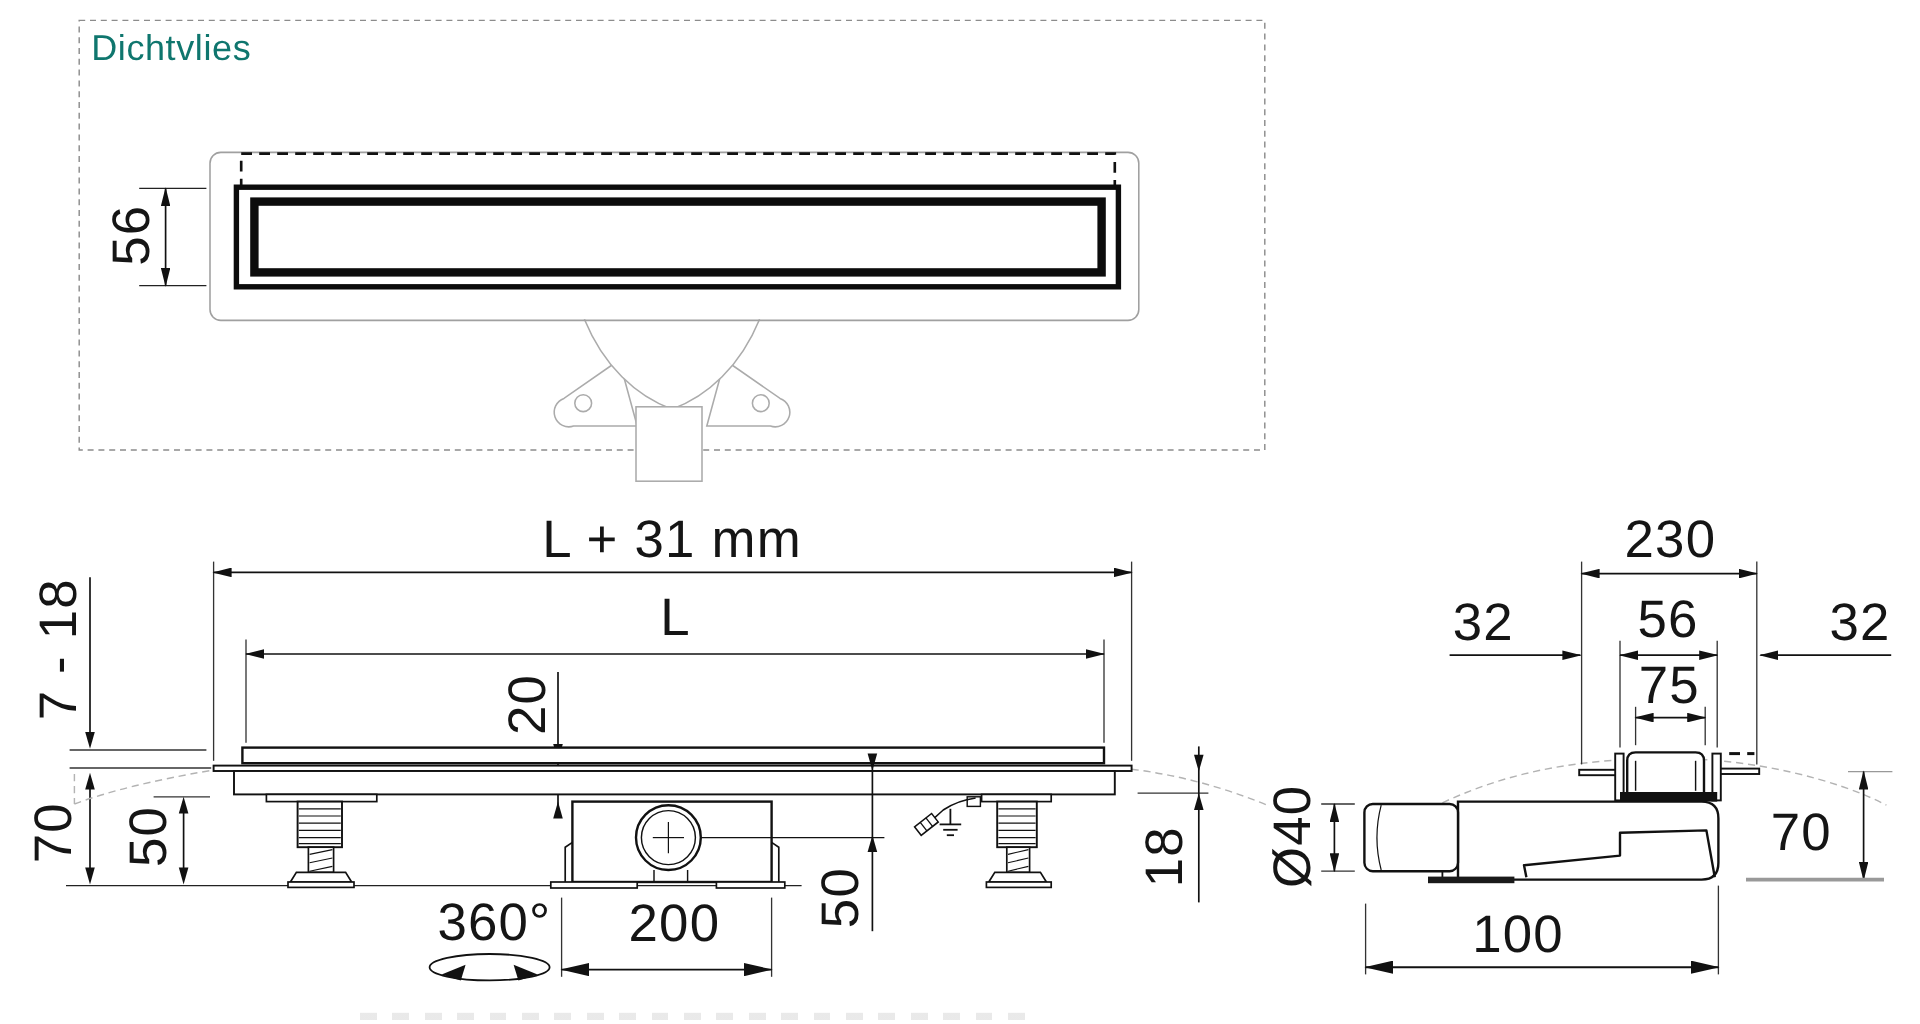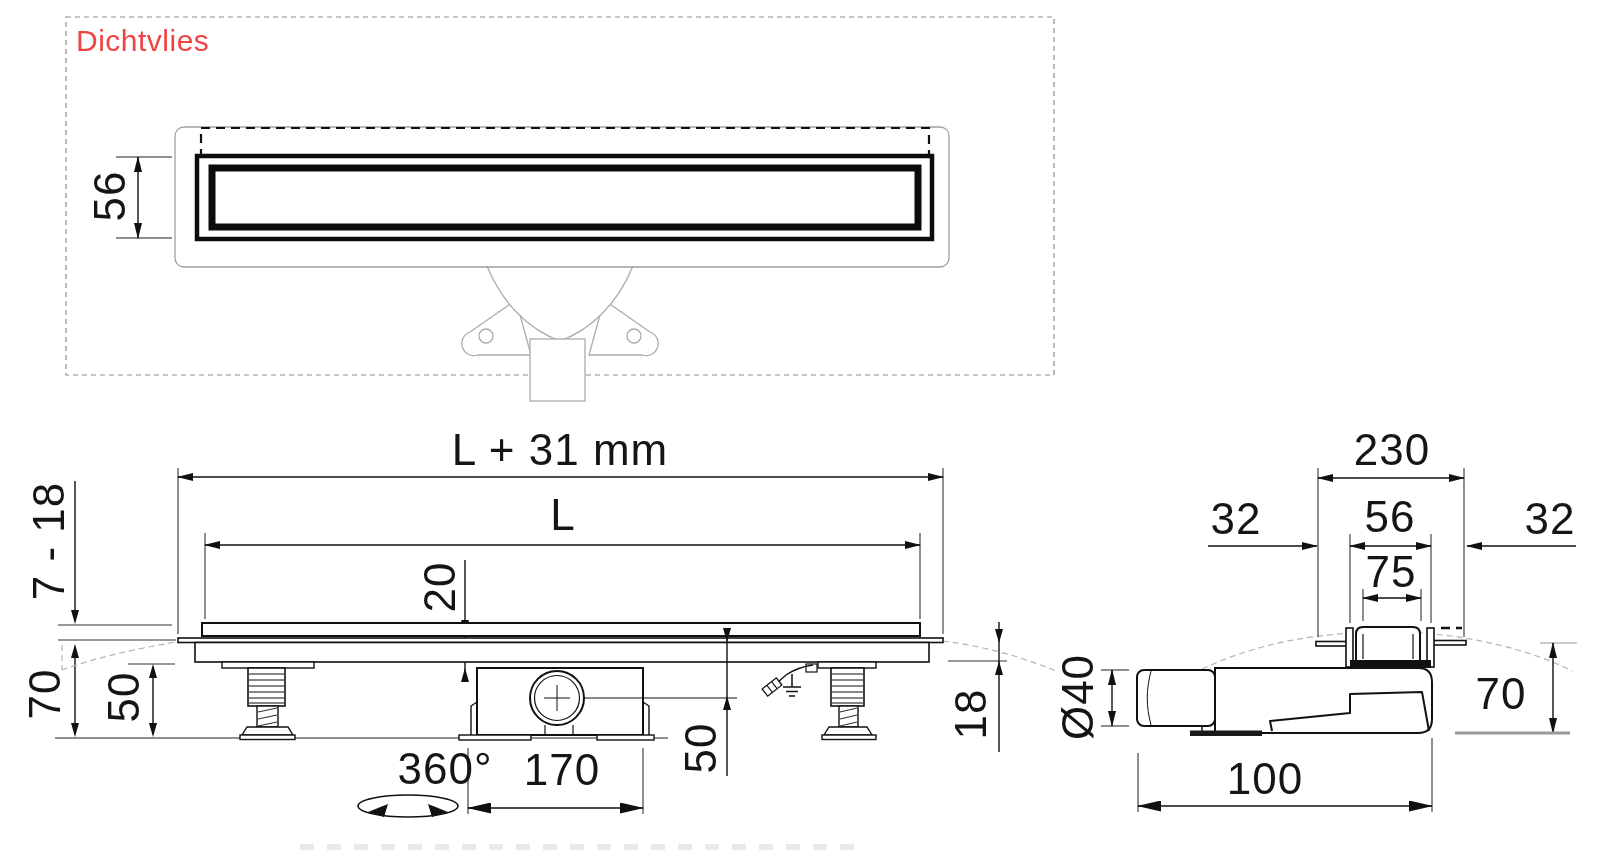--- a/index.html
+++ b/index.html
@@ -2,21 +2,21 @@
 <html><head>
 <meta charset="utf-8">
 <style>
   html,body{margin:0;padding:0;background:#ffffff;}
   #canvas{position:relative;width:1600px;height:853px;background:#fff;overflow:hidden;
           font-family:"Liberation Sans",sans-serif;}
   #linework{position:absolute;left:0;top:0;}
   .lbl{position:absolute;color:#151515;font-size:44px;font-weight:400;letter-spacing:1px;
        white-space:nowrap;transform:translate(-50%,-50%);line-height:1;}
   .rot{transform:translate(-50%,-50%) rotate(-90deg);}
-  .title-lbl{position:absolute;color:#ef4444;font-size:30px;font-weight:400;letter-spacing:.5px;
+  .title-lbl{position:absolute;color:#0f766e;font-size:30px;font-weight:400;letter-spacing:.5px;
        white-space:nowrap;line-height:1;}
   .artifact{position:absolute;left:300px;top:844px;width:560px;height:6px;opacity:.45;
        background:repeating-linear-gradient(90deg,#cfcfcf 0 14px,transparent 14px 27px);}
 </style>
 </head>
 <body>
 
 <div id="canvas">
 
 <svg id="linework" width="1600" height="853" viewBox="0 0 1600 853">
@@ -243,22 +243,22 @@
 <span class="title-lbl" style="left:76px;top:26px;">Dichtvlies</span>
 
 <span class="lbl rot" style="left:110px;top:196px;">56</span>
 
 <span class="lbl" style="left:560px;top:450px;">L + 31 mm</span>
 <span class="lbl" style="left:563px;top:515px;">L</span>
 <span class="lbl rot" style="left:440px;top:587px;">20</span>
 <span class="lbl rot" style="left:49px;top:541px;">7 - 18</span>
 <span class="lbl rot" style="left:45px;top:694px;">70</span>
 <span class="lbl rot" style="left:124px;top:697px;">50</span>
-<span class="lbl" style="left:412px;top:769px;margin-left:33px;">360°</span>
-<span class="lbl" style="left:562px;top:770px;">170</span>
+<span class="lbl" style="left:412px;top:769px;">360°</span>
+<span class="lbl" style="left:562px;top:770px;">200</span>
 <span class="lbl rot" style="left:701px;top:748px;">50</span>
 <span class="lbl rot" style="left:971px;top:714px;">18</span>
 
 <span class="lbl rot" style="left:1078px;top:697px;">Ø40</span>
 <span class="lbl" style="left:1392px;top:450px;">230</span>
 <span class="lbl" style="left:1236px;top:519px;">32</span>
 <span class="lbl" style="left:1390px;top:517px;">56</span>
 <span class="lbl" style="left:1391px;top:572px;">75</span>
 <span class="lbl" style="left:1550px;top:519px;">32</span>
 <span class="lbl" style="left:1501px;top:694px;">70</span>

